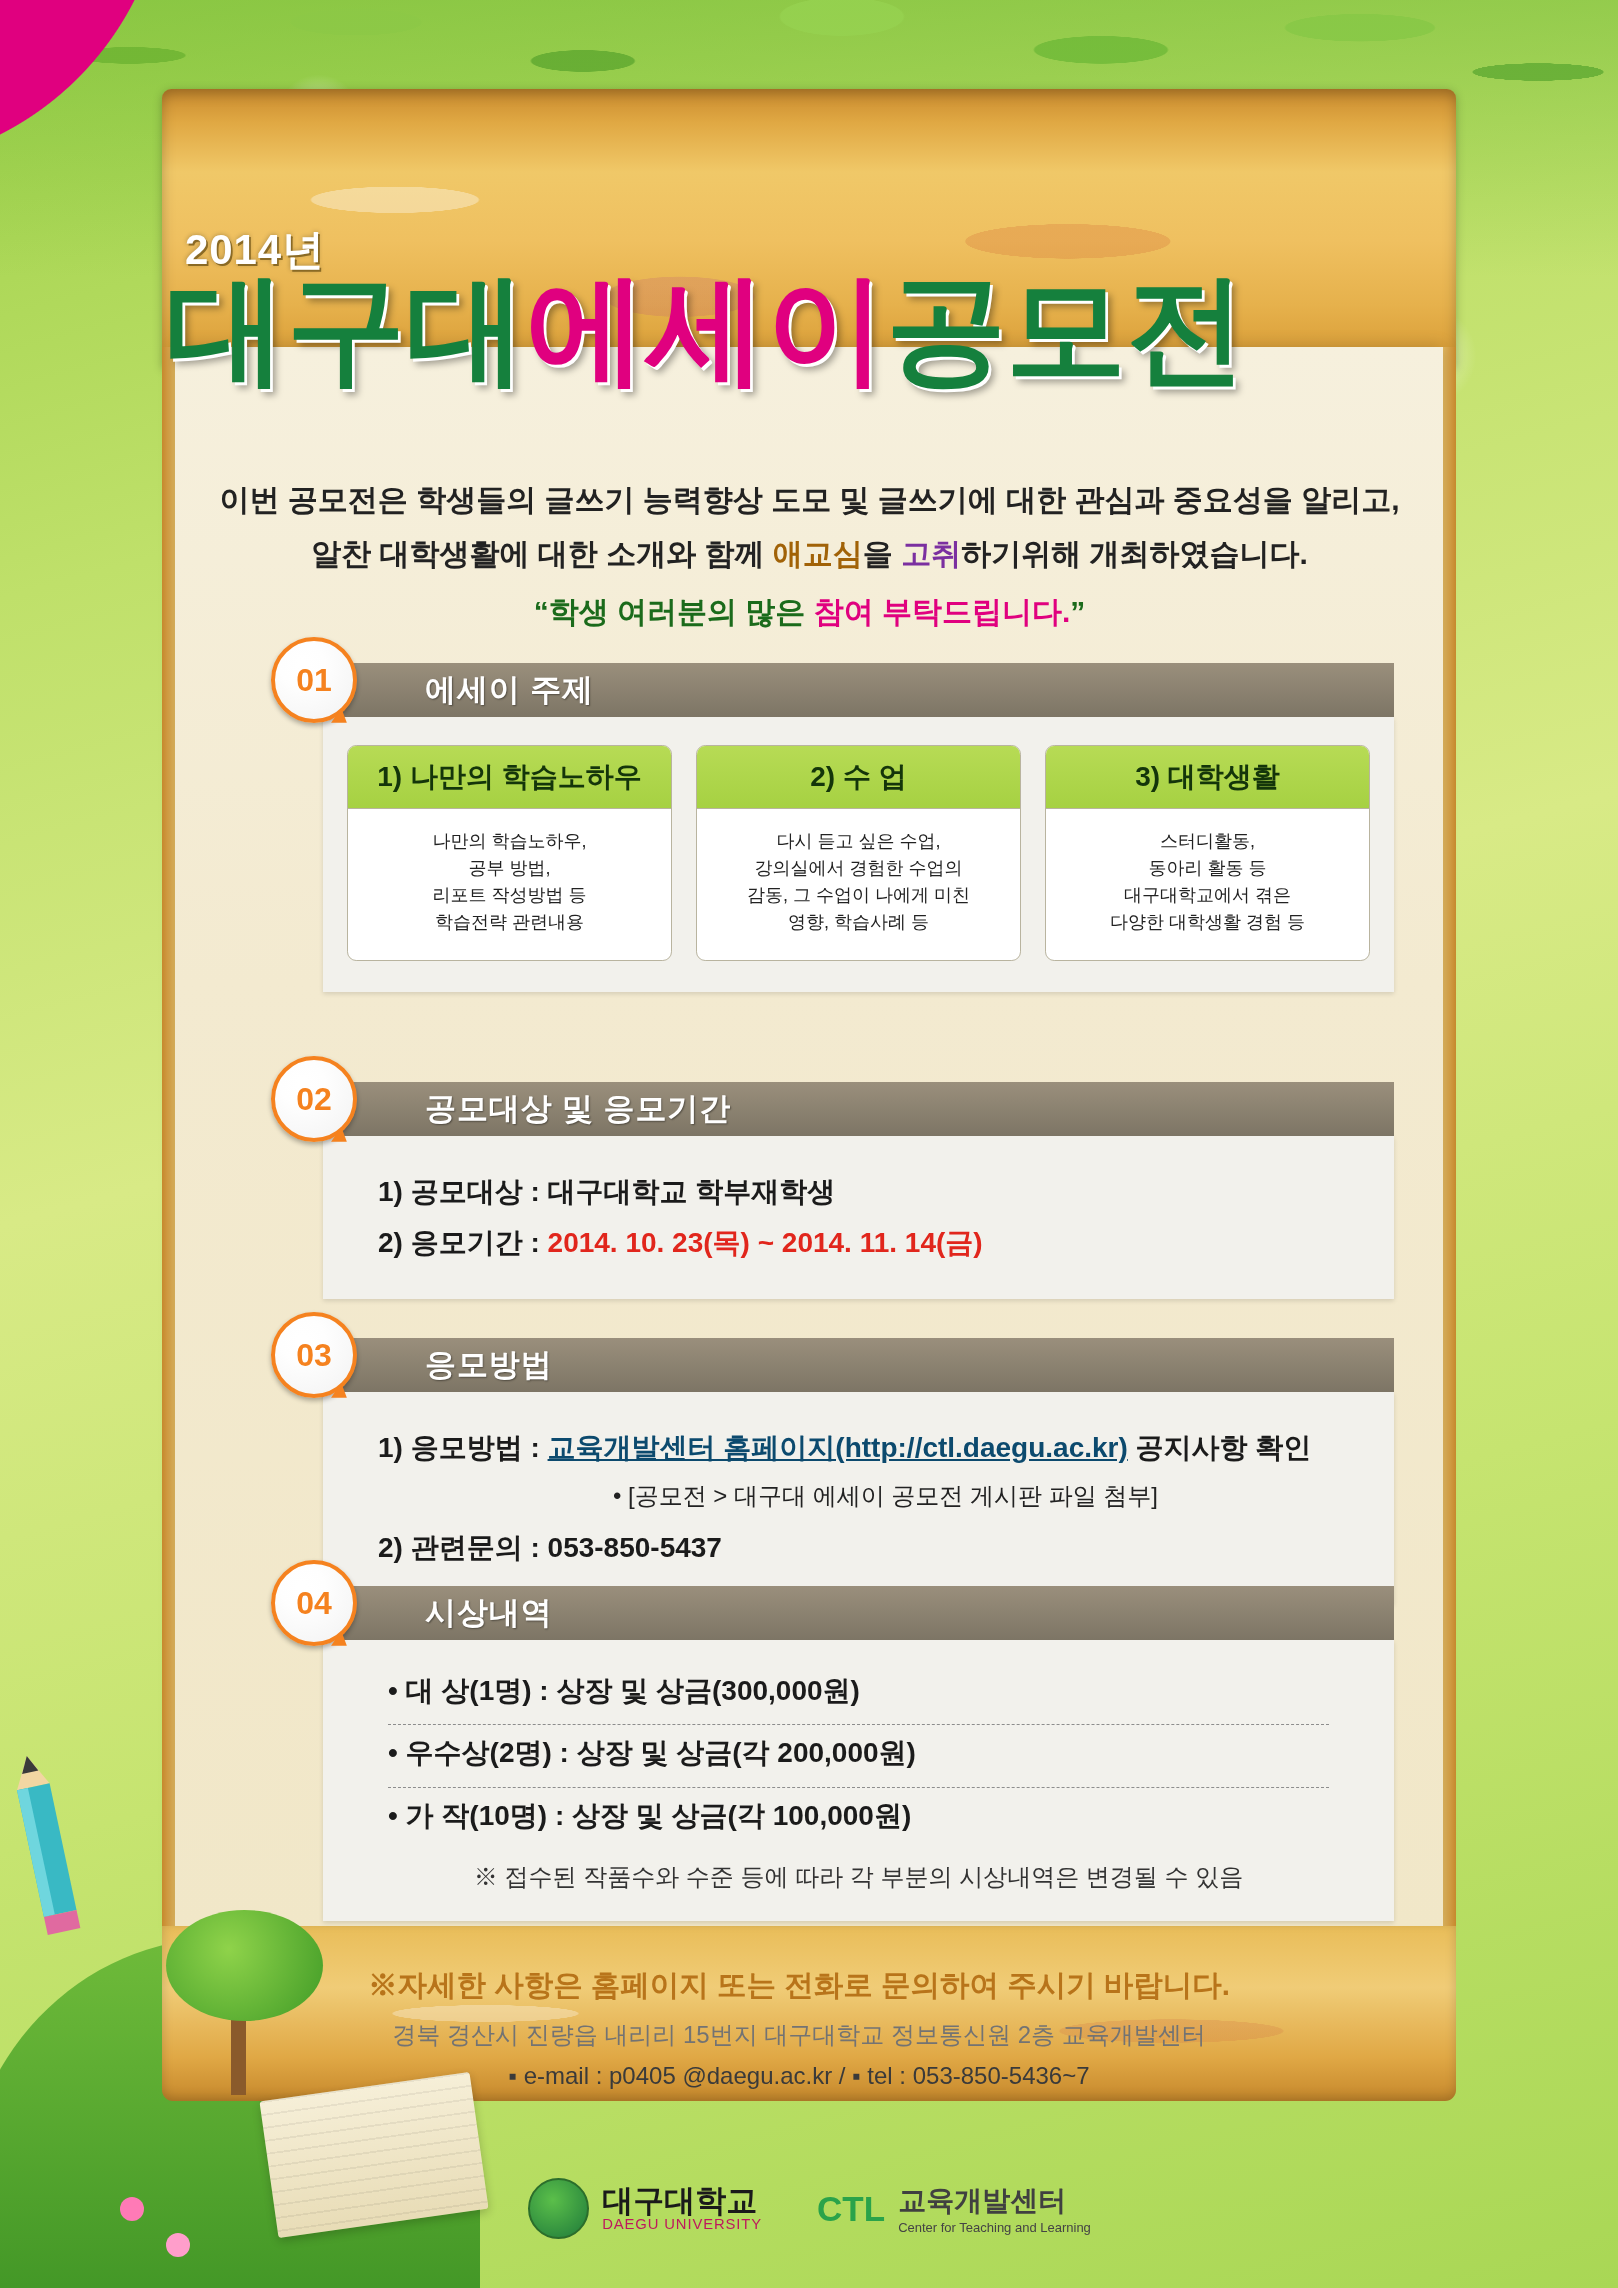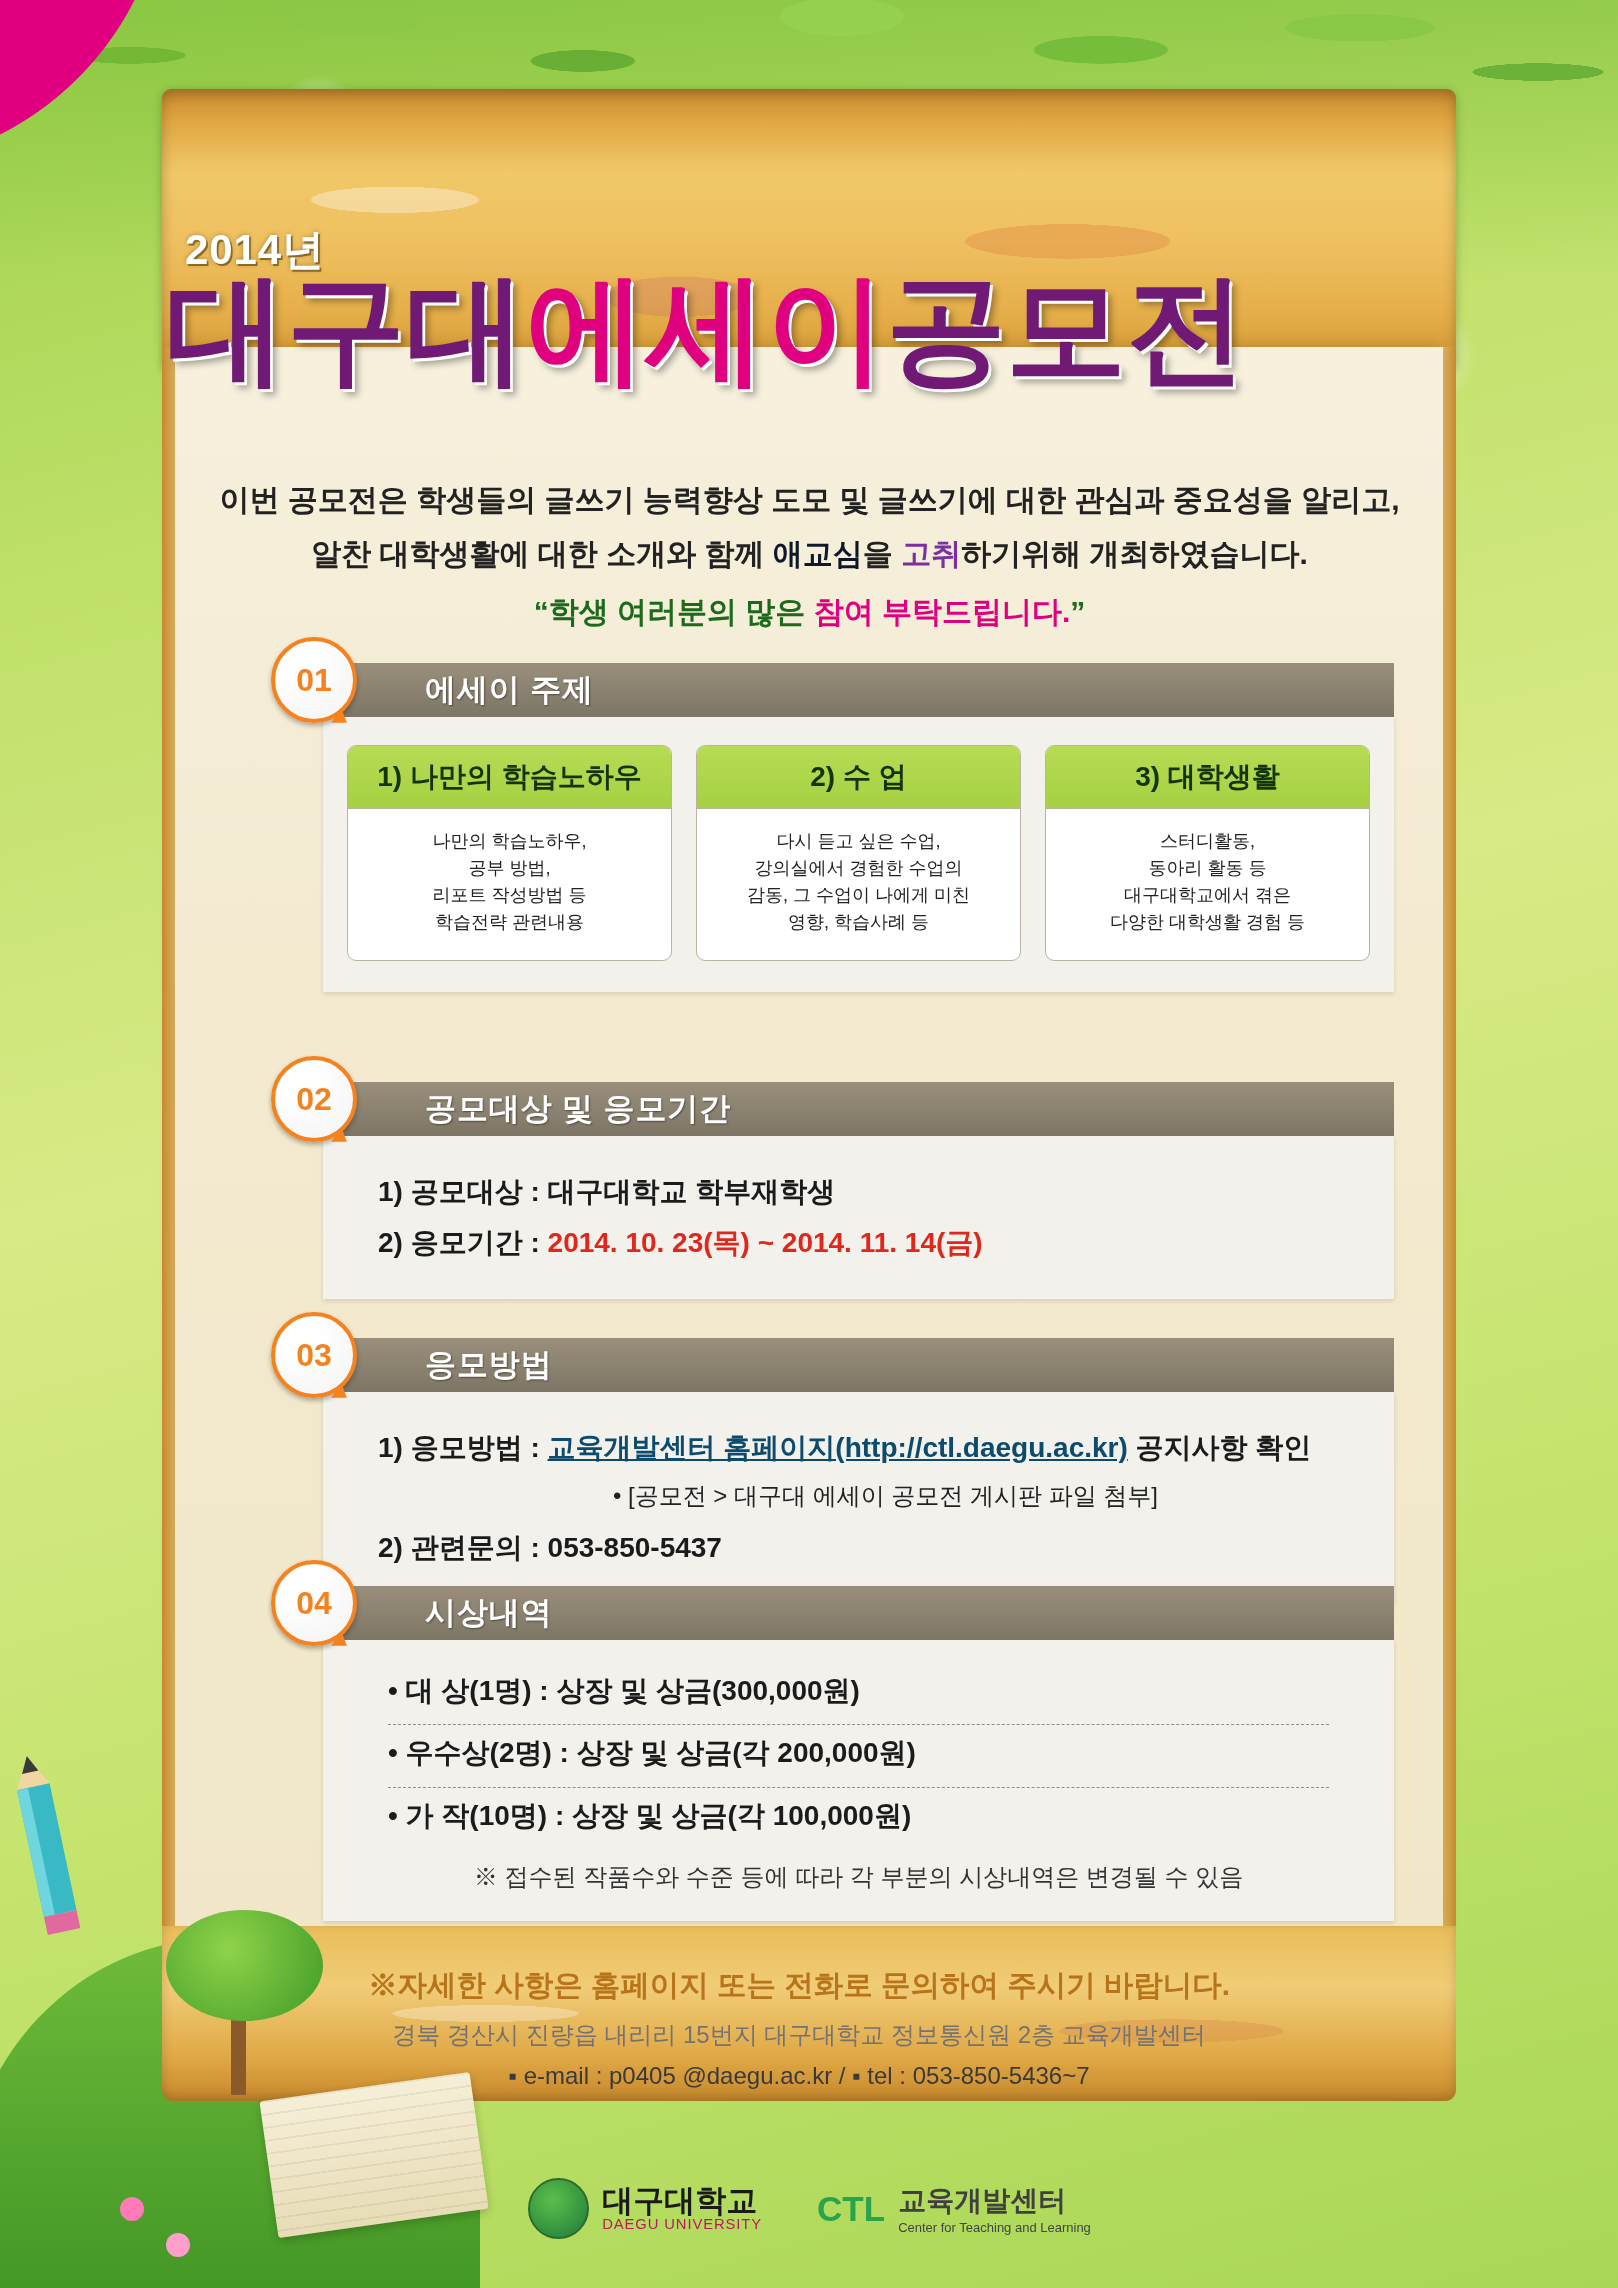--- a/index.html
+++ b/index.html
@@ -88,29 +88,29 @@
     position:absolute;left:185px;top:222px;z-index:5;
     font-size:42px;font-weight:bold;color:#ffffff;
     text-shadow:1.8px 1.8px 0 #8a6a25, 0 0 5.5px rgba(0,0,0,.3);
     letter-spacing:0.9px;
   }
   .maintitle{
     position:absolute;left:166px;top:268px;z-index:5;white-space:nowrap;
     font-size:120px;font-weight:bold;line-height:1;
   }
   .maintitle span{display:inline-block;}
-  .t-dark{color:#701a75;text-shadow:2.8px 2.8px 0 #ffffff, 5.5px 5.5px 7.4px rgba(0,0,0,.35);}
+  .t-dark{color:#15803d;text-shadow:2.8px 2.8px 0 #ffffff, 5.5px 5.5px 7.4px rgba(0,0,0,.35);}
   .t-pink{color:#e0007f;text-shadow:2.8px 2.8px 0 #ffffff, 5.5px 5.5px 7.4px rgba(0,0,0,.35);}
 
   .lead{
     position:absolute;left:0;top:480px;width:1619px;text-align:center;z-index:5;
   }
   .lead .l1{font-size:30px;color:#222;font-weight:bold;}
   .lead .l2{font-size:30px;margin-top:13px;font-weight:bold;color:#222;}
-  .lead .l2 .pk{color:#0f172a;}
+  .lead .l2 .pk{color:#a16207;}
   .lead .l2 .pp{color:#7b2fa0;}
   .lead .l3{font-size:30px;margin-top:16.6px;font-weight:bold;color:#1b6b1b;}
   .lead .l3 .g{color:#e0007f;}
 
   
   .sec{position:absolute;z-index:5;}
   .sec-head{
     position:relative;height:54px;
     background:linear-gradient(180deg,#9a8f7c,#7d7565);
     display:flex;align-items:center;

